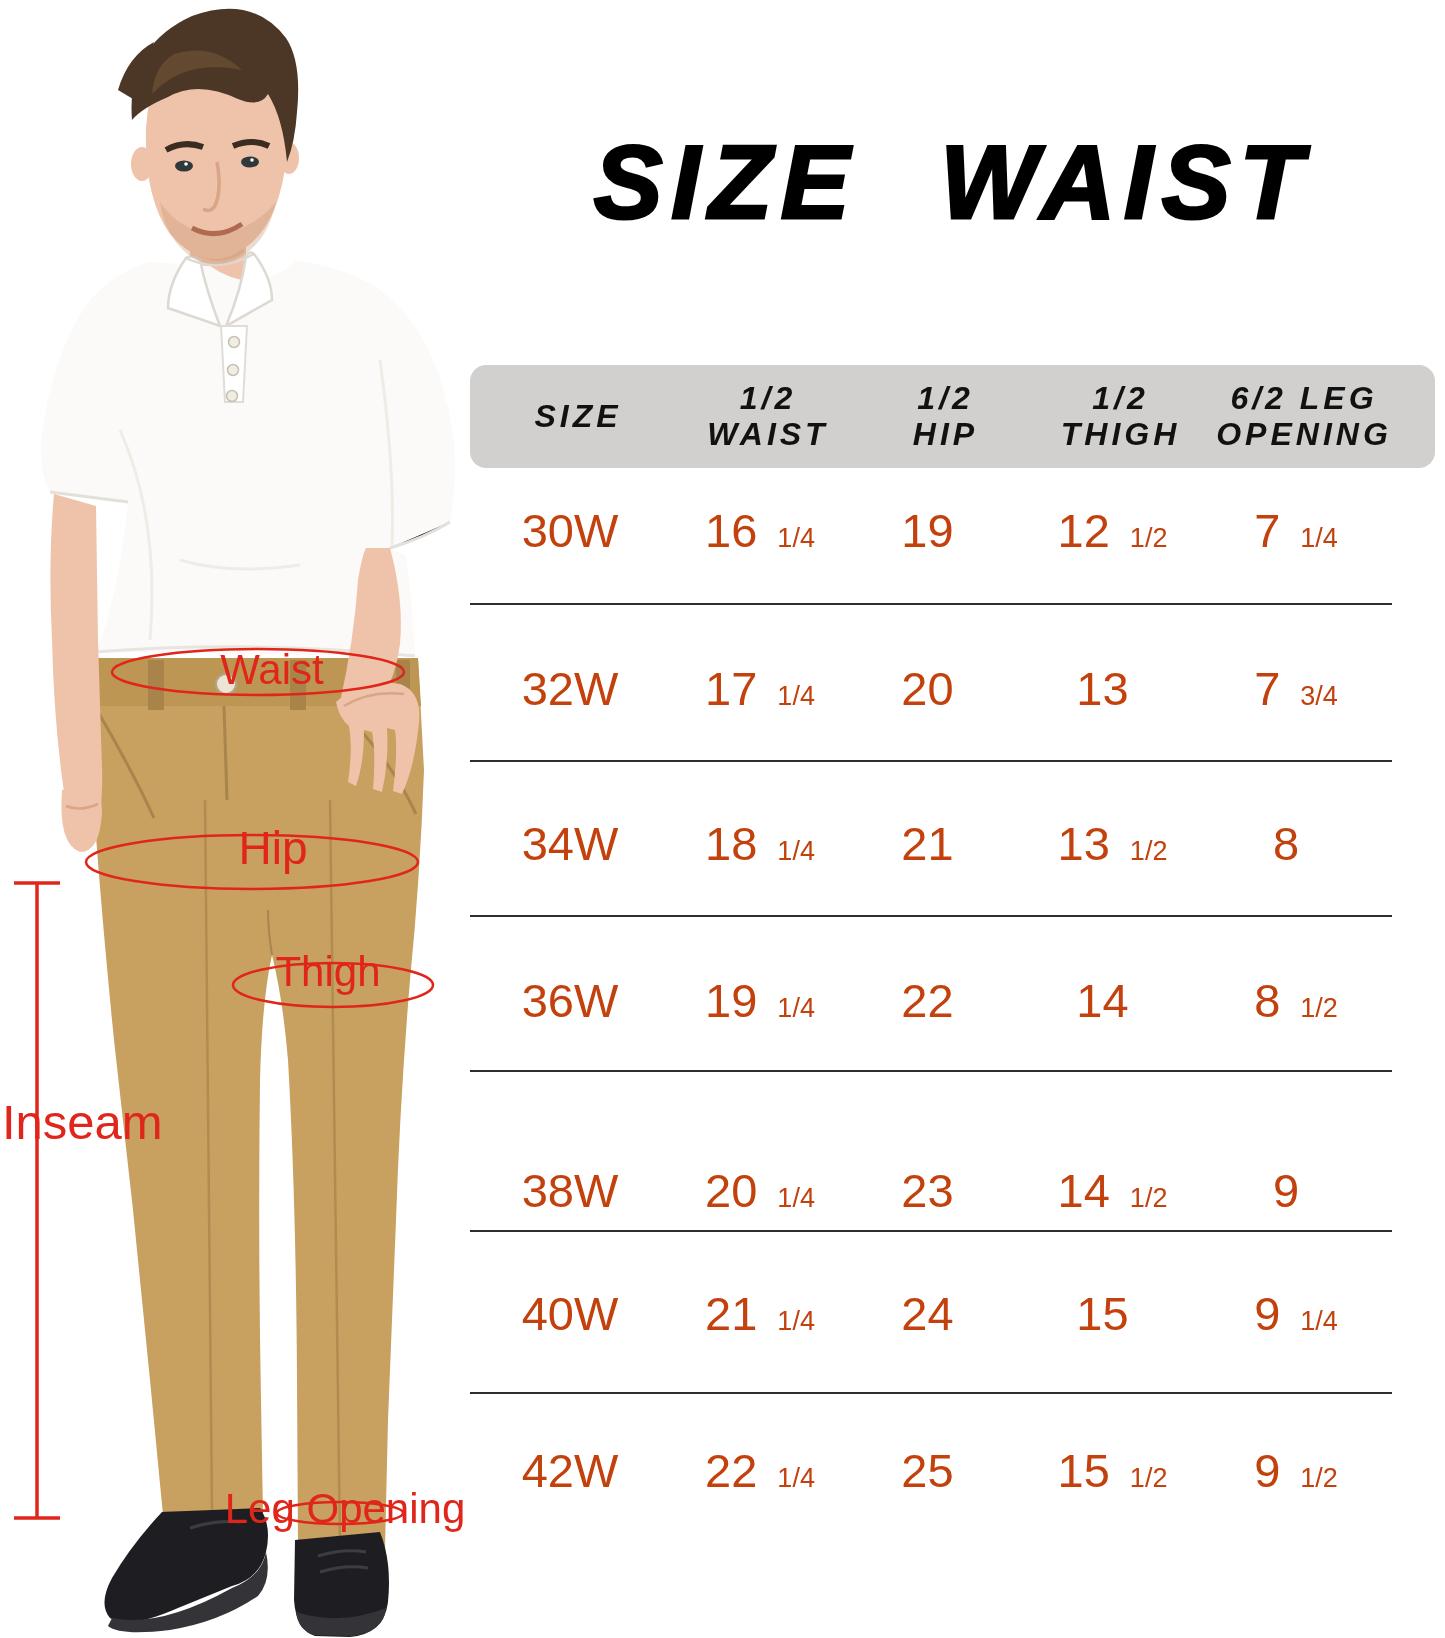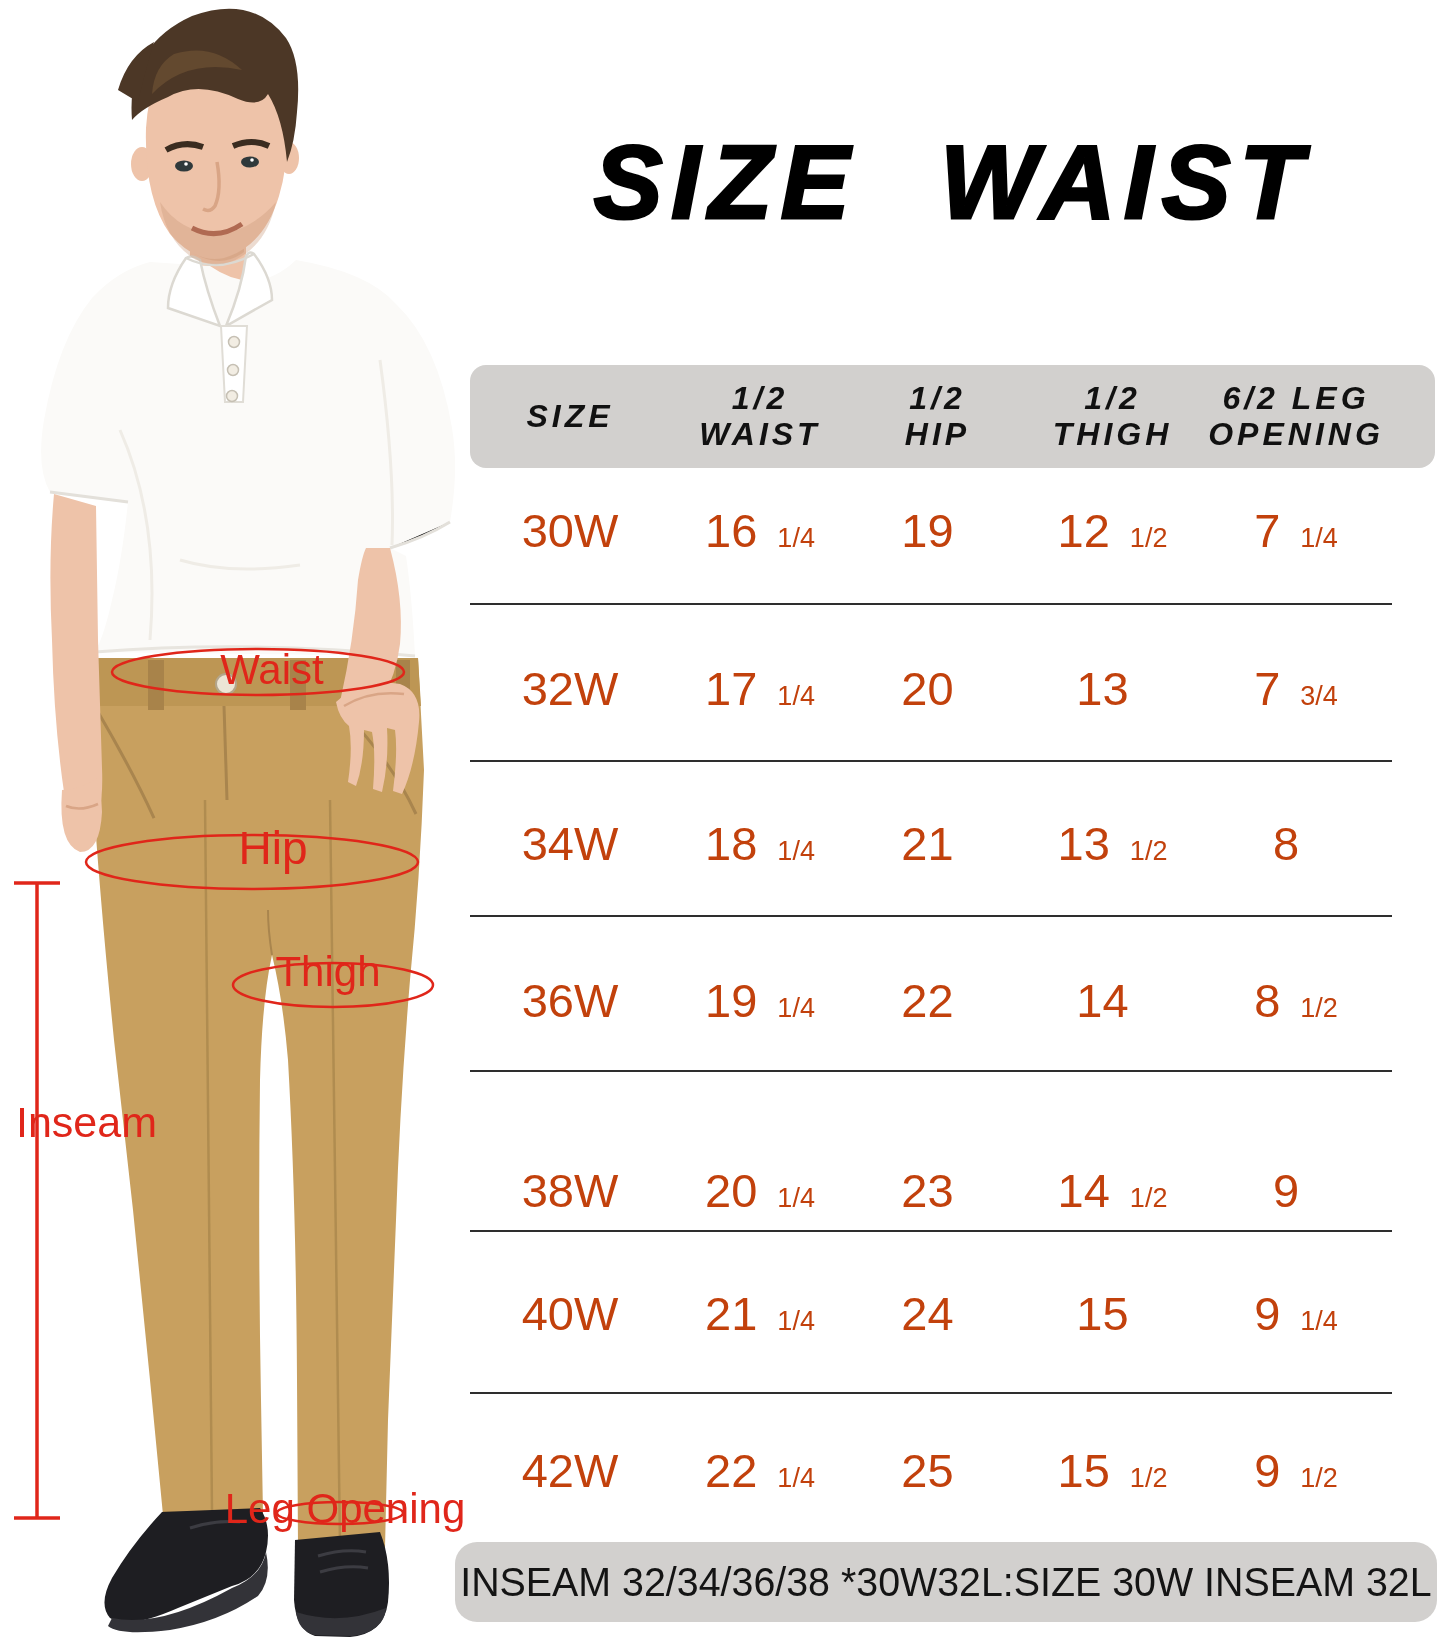--- a/index.html
+++ b/index.html
@@ -13,21 +13,21 @@
     font-size:103px;font-weight:bold;font-style:italic;letter-spacing:9px;word-spacing:44px;
     color:#000;-webkit-text-stroke:3px #000;white-space:nowrap;
   }
   
   .header-band{
     position:absolute;left:470px;top:365px;width:965px;height:103px;
     background:#d2d0ce;border-radius:16px;z-index:1;
   }
   .head-grid{
     position:absolute;left:0;top:0;width:922px;height:103px;display:grid;
-    grid-template-columns:200px 180px 175px 175px 192px;align-items:center;
+    grid-template-columns:200px 180px 175px 175px 192px;align-items:center;padding-left:8px;
   }
   .hcell{
     text-align:center;font-weight:bold;font-style:italic;font-size:32px;
     letter-spacing:4px;line-height:1.12;color:#111;
   }
   .hcell span{display:block;}
   
   .row{
     position:absolute;left:470px;width:922px;height:60px;display:grid;
     grid-template-columns:200px 180px 175px 175px 192px;align-items:center;z-index:2;
@@ -138,23 +138,20 @@
   <div class="sep" style="top:1392px"></div>
 
   <div class="row" style="top:1440px">
     <div class="cell">42W</div>
     <div class="cell"><span>22</span><span class="frac">1/4</span></div>
     <div class="cell"><span>25</span><span class="frac"></span></div>
     <div class="cell"><span>15</span><span class="frac">1/2</span></div>
     <div class="cell"><span>9</span><span class="frac">1/2</span></div>
   </div>
 
-  <div class="footbar">
-    <span>INSEAM 32/34/36/38 *30W32L:SIZE 30W INSEAM 32L</span>
-  </div>
 
   <svg class="person" width="500" height="1638" viewBox="0 0 500 1638">
 
     <g>
       <path d="M190,232 L190,286 Q216,306 246,288 L246,228 Q222,256 190,232 Z" fill="#eec3a9"></path>
       <path d="M192,236 Q220,258 244,234 L244,252 Q220,270 192,252 Z" fill="#d9a586" opacity="0.6"></path>
     </g>
 
     <g>
       <path d="M96,658 L418,658 L424,770 Q420,880 410,980 Q400,1100 396,1220 L388,1420 L385,1548 L298,1548 L297,1380 Q296,1200 288,1060 Q283,1000 272,955 Q262,1000 260,1080 Q258,1240 261,1400 L263,1515 L163,1515 L150,1380 L133,1210 L114,1040 Q100,900 92,780 Z" fill="#c8a05f"></path>
@@ -238,16 +235,16 @@
     <g>
       <line x1="37" y1="883" x2="37" y2="1518" stroke="#e0261a" stroke-width="3.5"></line>
       <line x1="14" y1="883" x2="60" y2="883" stroke="#e0261a" stroke-width="3.5"></line>
       <line x1="14" y1="1518" x2="60" y2="1518" stroke="#e0261a" stroke-width="3.5"></line>
     </g>
   </svg>
 
   <span class="red-label" style="left:272px;top:670px;font-size:42px;">Waist</span>
   <span class="red-label" style="left:273px;top:848px;font-size:46px;">Hip</span>
   <span class="red-label" style="left:328px;top:972px;font-size:42px;">Thigh</span>
-  <span class="red-label left-anchor" style="left:16px;top:1122px;font-size:43px;">Inseam</span>
+  <span class="red-label left-anchor" style="left:2px;top:1122px;font-size:49px;">Inseam</span>
   <span class="red-label" style="left:345px;top:1481px;font-size:42px;margin-top:28px;">Leg Opening</span>
 
 </div>
 
 </body></html>

